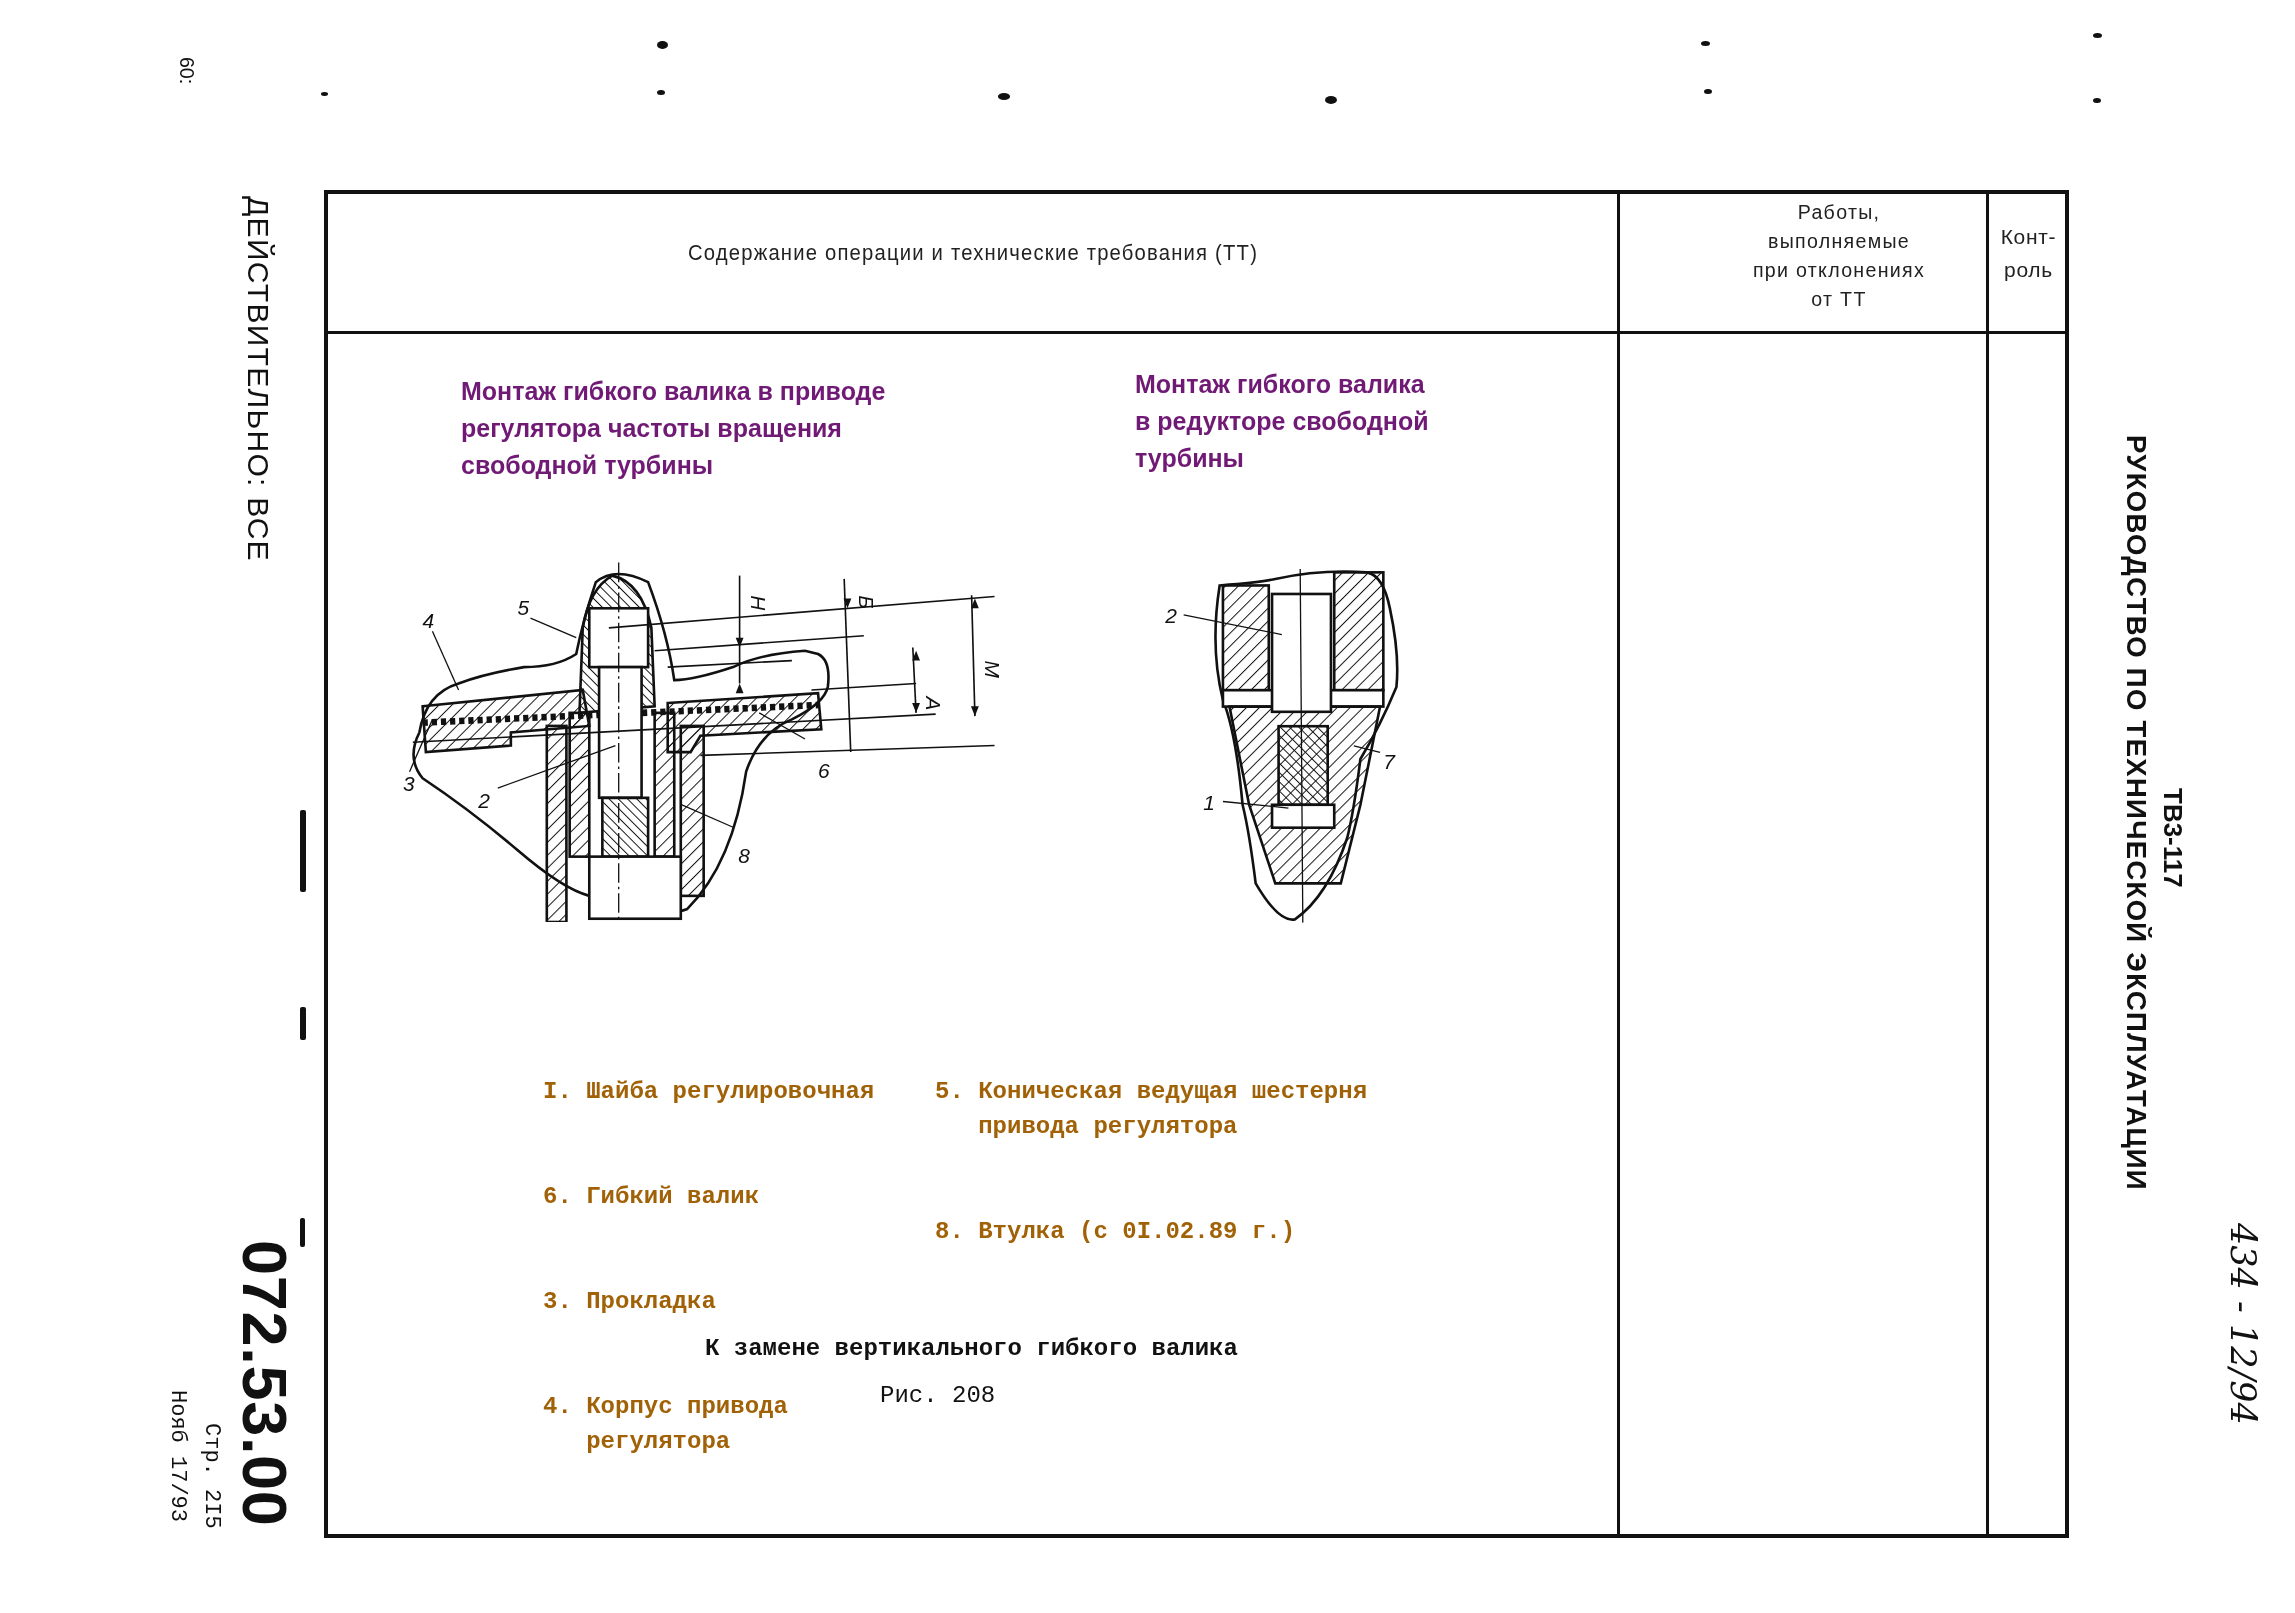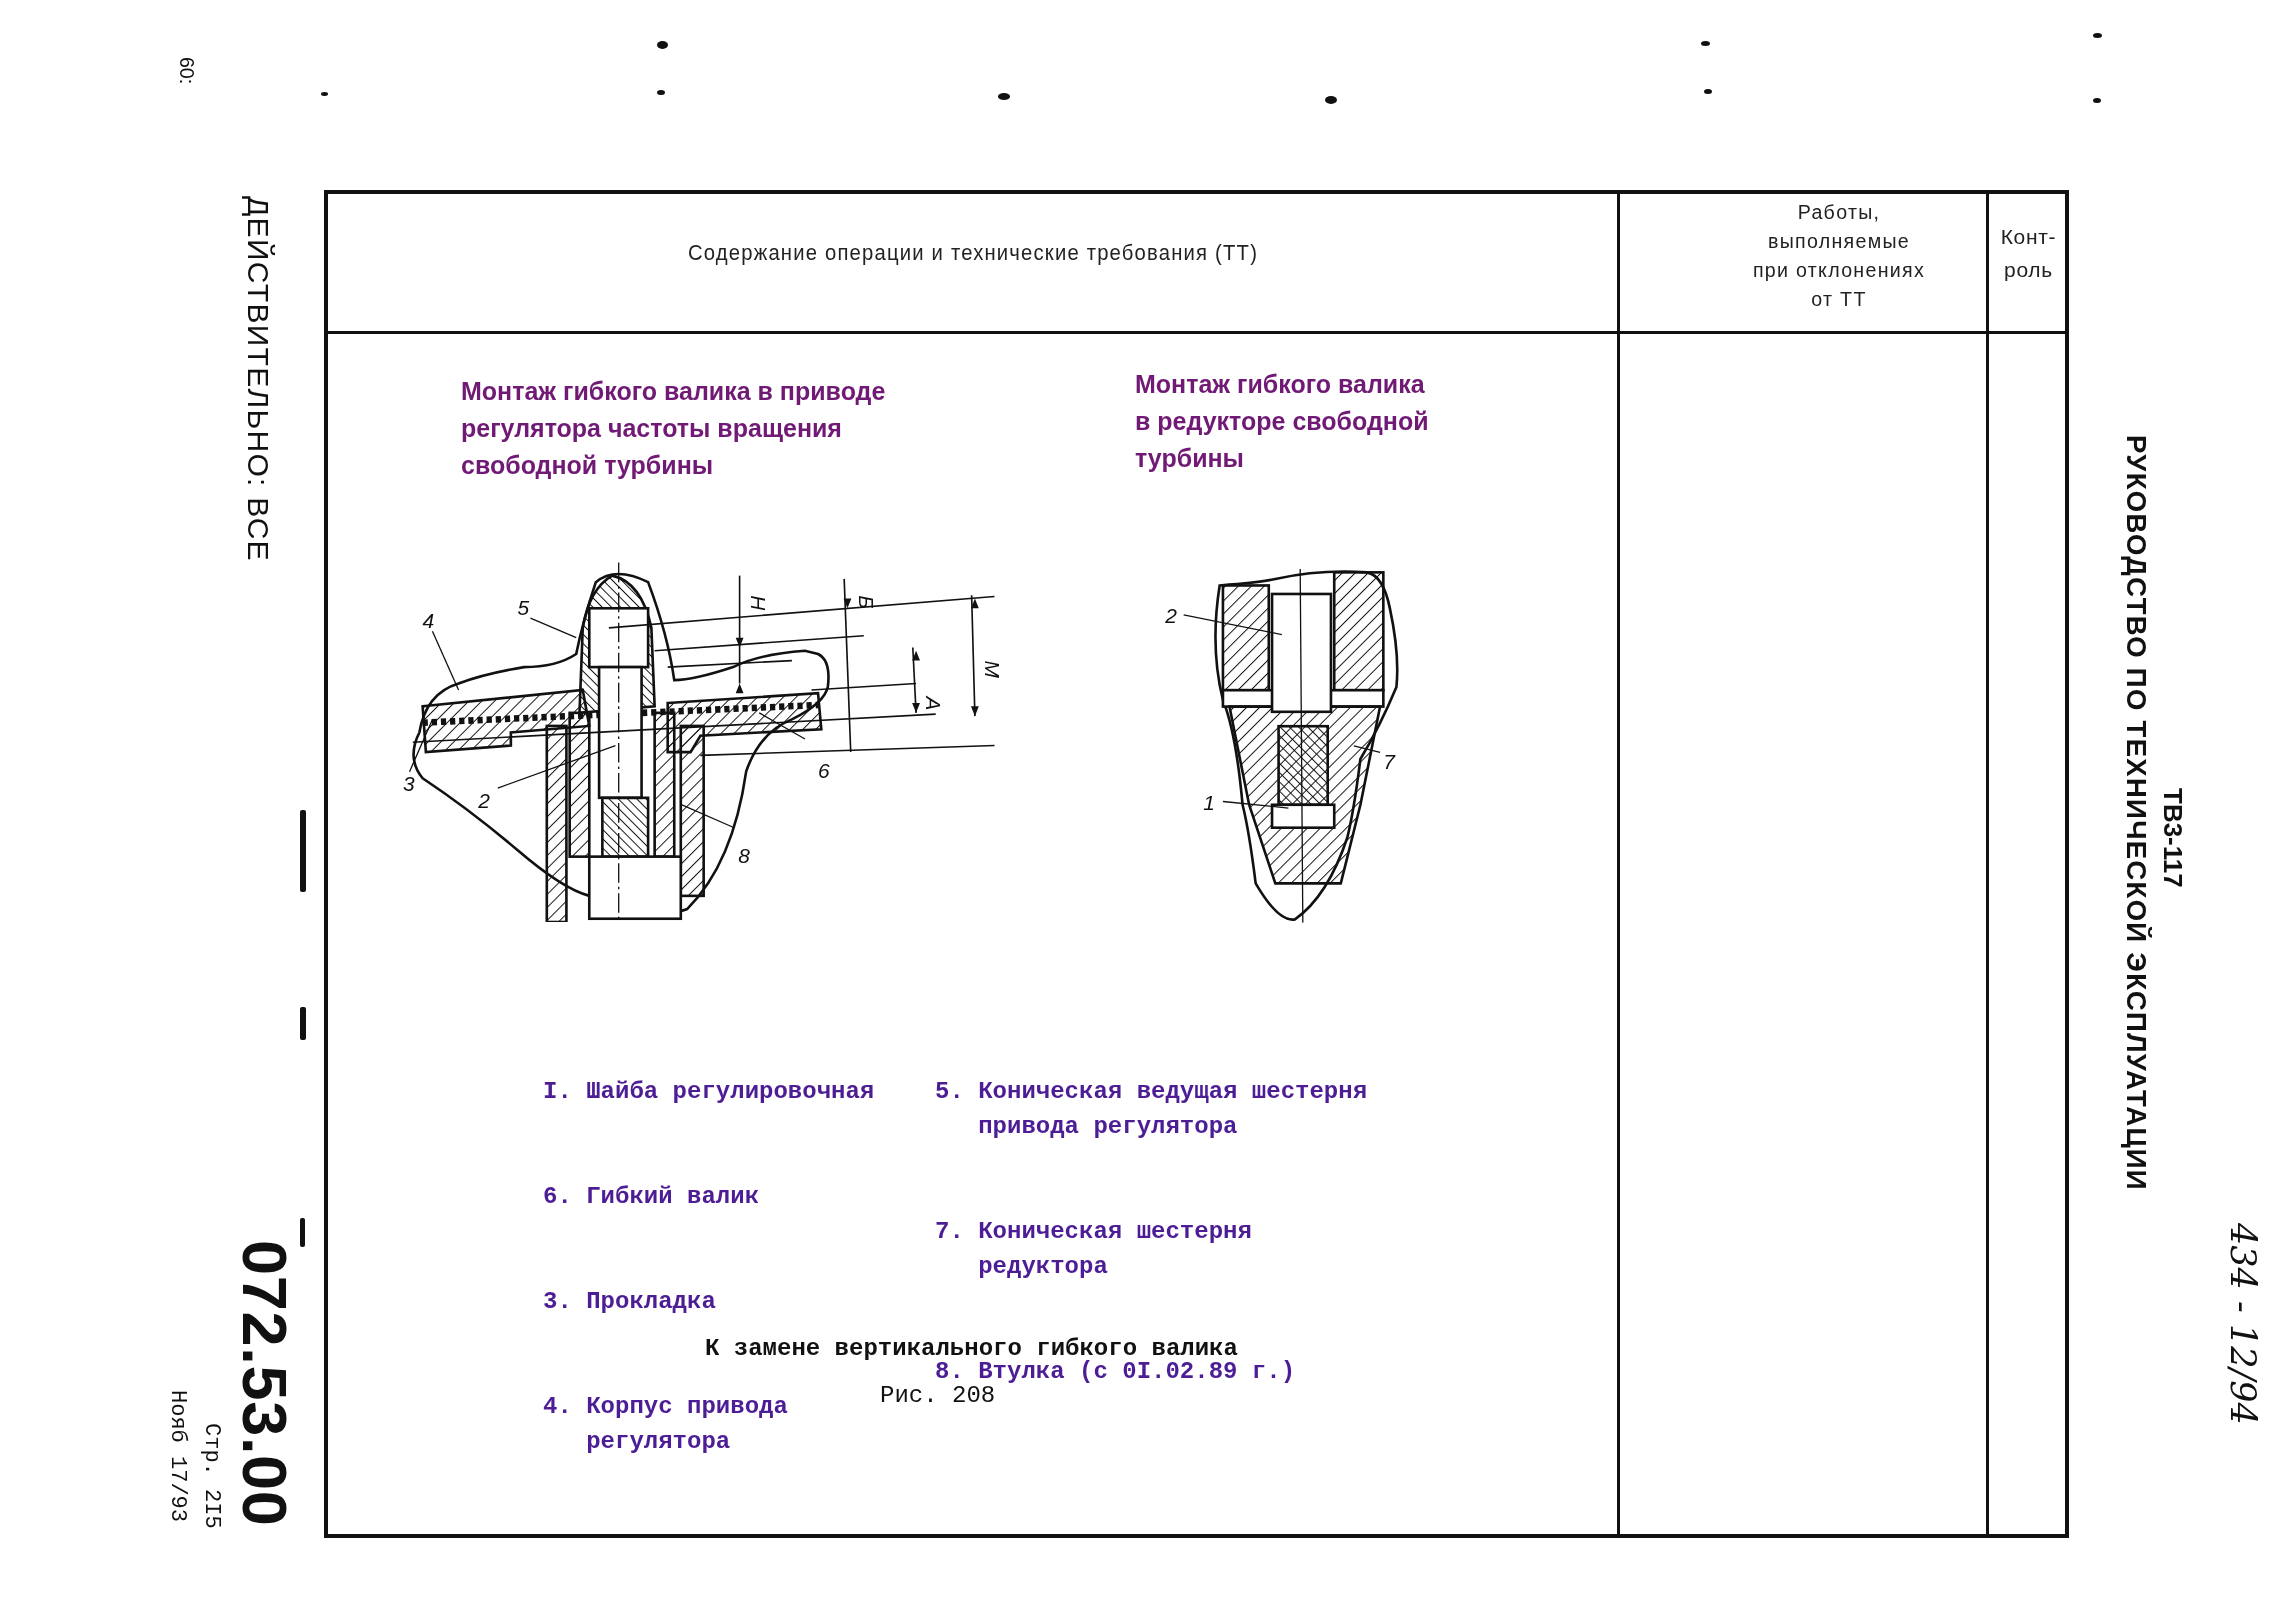--- a/index.html
+++ b/index.html
@@ -6,21 +6,21 @@
   body { width:2295px; height:1614px; position:relative; overflow:hidden; color:#111; font-family:"Liberation Mono", monospace; }
   .abs { position:absolute; }
   .table-frame { position:absolute; left:324px; top:190px; width:1745px; height:1348px; border:4.6px solid #111; box-sizing:border-box; }
   .vline { position:absolute; top:0; bottom:0; width:3.3px; background:#111; }
   .hline { position:absolute; left:0; right:0; height:3.3px; background:#111; }
   .hdr { position:absolute; font-family:"Liberation Sans Narrow","Liberation Sans", sans-serif; color:#222; text-align:center; }
   .hdr-main { left:0; top:46px; width:1290px; font-size:22px; letter-spacing:1.3px; transform:scaleX(0.92); }
   .hdr-works { left:1292px; top:3.9px; width:438px; font-size:19.6px; line-height:29px; letter-spacing:1.3px; }
   .hdr-ctrl { left:1662px; top:26px; width:77px; font-size:21px; line-height:33px; letter-spacing:0.7px; }
   .caption { position:absolute; font-family:Liberation Sans, sans-serif; font-weight:bold; font-size:25px; line-height:37px; white-space:pre; color:#701a75; }
-  .legend { position:absolute; font-family:"Liberation Mono", monospace; font-weight:bold; font-size:24px; line-height:35px; white-space:pre; color:#4c1d95; }
+  .legend { position:absolute; font-family:"Liberation Mono", monospace; font-weight:bold; font-size:24px; line-height:35px; white-space:pre; color:#a16207; }
   .legend .light { font-weight:bold; }
   .title-line { position:absolute; font-family:"Liberation Mono", monospace; font-weight:bold; font-size:24px; white-space:pre;margin-left:48px; }
   .fig-num { position:absolute; font-family:"Liberation Mono", monospace; font-size:24px; white-space:pre; }
   .rot-left { position:absolute; transform-origin:0 0; transform:rotate(90deg); white-space:nowrap; }
   .rot-right { position:absolute; transform-origin:0 0; transform:rotate(90deg); white-space:nowrap; }
   .margin-bar { position:absolute; background:#111; width:5.9px; border-radius:2px; }
   .dot { position:absolute; background:#111; border-radius:50%; }
   svg text { font-family:"Liberation Sans", sans-serif; font-style:italic; }
 </style>
 </head>
@@ -176,20 +176,18 @@
 <div class="legend" style="left:543px;top:1004px;">
   <div>I. Шайба регулировочная</div>
   <div>6. Гибкий валик</div>
   <div>3. Прокладка</div>
   <div>4. Корпус привода
    регулятора</div>
 </div>
 <div class="legend" style="left:935px;top:1004px;">
   <div>5. Коническая ведущая шестерня
    привода регулятора</div>
-  <div>7. Коническая шестерня
-   редуктора</div>
   <div class="light">8. Втулка (с 0I.02.89 г.)</div>
 </div>
 
 <div class="title-line" style="left:657px;top:1335px;">К замене вертикального гибкого валика</div>
 <div class="fig-num" style="left:880px;top:1382px;">Рис. 208</div>
 
 
 </body></html>

